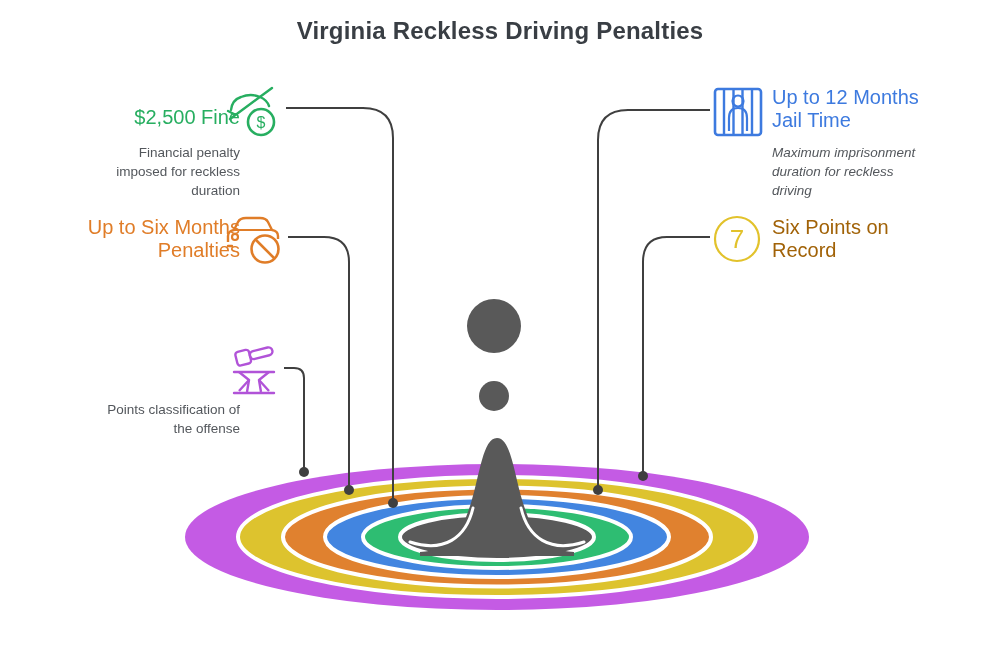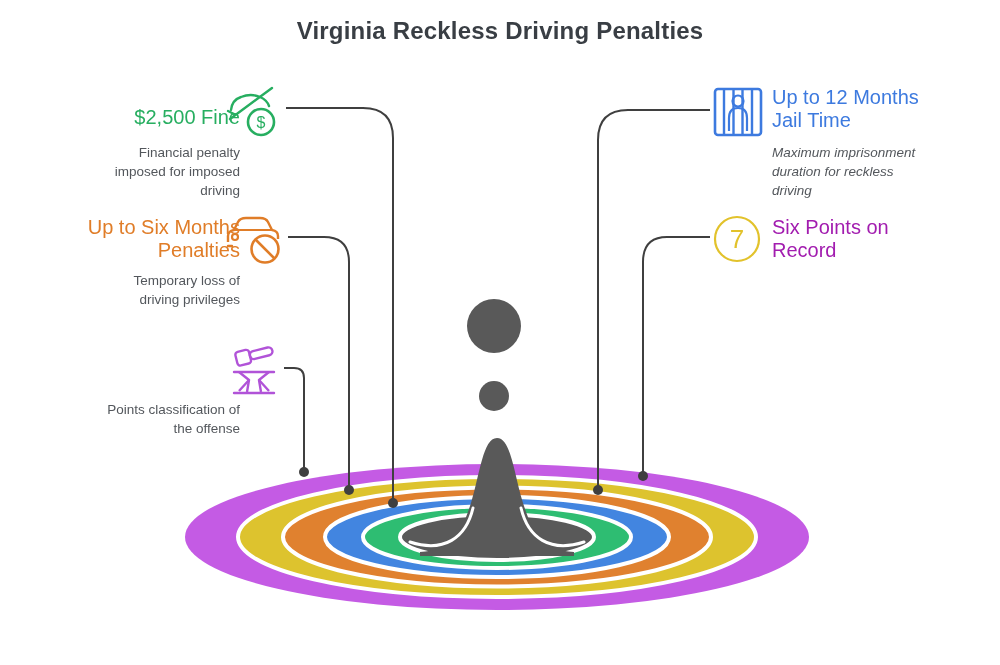--- a/index.html
+++ b/index.html
@@ -63,33 +63,32 @@
     <path d="M 710,237 L 667,237 Q 643,237 643,262 L 643,473" fill="none" stroke-width="2" stroke="#3f3f3f"></path>
 
     <circle cx="393" cy="503" r="5" fill="#3f3f3f"></circle>
     <circle cx="349" cy="490" r="5" fill="#3f3f3f"></circle>
     <circle cx="304" cy="472" r="5" fill="#3f3f3f"></circle>
     <circle cx="598" cy="490" r="5" fill="#3f3f3f"></circle>
     <circle cx="643" cy="476" r="5" fill="#3f3f3f"></circle>
   </svg>
 
   <div class="heading left" style="top: 106px; color: rgb(39, 174, 96);">$2,500 Fine</div>
-  <div class="desc left" style="top:143px">Financial penalty imposed for imposed driving</div>
+  <div class="desc left" style="top:143px">Financial penalty imposed for reckless duration</div>
   <div class="icon-box" style="left: 224px; top: 84px; color: rgb(39, 174, 96);">
     <svg width="60" height="58" viewBox="0 0 60 58">
       <path d="M7,26 Q8,16 17,13 Q27,9 36,13 Q43,16 45,22" fill="none" stroke="currentColor" stroke-width="2.4" stroke-linecap="round"></path>
       <path d="M4,27 L10,30" fill="none" stroke="currentColor" stroke-width="2.4" stroke-linecap="round"></path>
       <path d="M48,4 L6,35" fill="none" stroke="currentColor" stroke-width="2.4" stroke-linecap="round"></path>
       <circle cx="37" cy="38" r="13" fill="#ffffff" stroke="currentColor" stroke-width="2.6"></circle>
       <text x="37" y="44" text-anchor="middle" font-size="16" fill="currentColor">$</text>
     </svg>
   </div>
 
   <div class="heading left" style="top: 216px; color: rgb(224, 125, 40);">Up to Six Months Penalties</div>
-  <div class="desc left" style="top:271px">Temporary loss of driving privileges</div>
   <div class="icon-box" style="left: 224px; top: 212px; color: rgb(224, 125, 40);">
     <svg width="60" height="58" viewBox="0 0 60 58">
       <path d="M4,30 L4,24 Q4,19 10,18 L14,10 Q16,6 22,6 L36,6 Q42,6 44,10 L48,18 Q54,19 54,24 L54,27" fill="none" stroke="currentColor" stroke-width="2.4" stroke-linejoin="round"></path>
       <path d="M10,18 L48,18" fill="none" stroke="currentColor" stroke-width="2.2"></path>
       <circle cx="11" cy="25" r="3" fill="none" stroke="currentColor" stroke-width="2.2"></circle>
       <path d="M4,34 L8,34" fill="none" stroke="currentColor" stroke-width="2.4" stroke-linecap="round"></path>
       <circle cx="41" cy="37" r="13.5" fill="#ffffff" stroke="currentColor" stroke-width="2.6"></circle>
       <path d="M32,28 L50,46" fill="none" stroke="currentColor" stroke-width="2.6" stroke-linecap="round"></path>
     </svg>
   </div>
@@ -113,21 +112,21 @@
   <div class="desc right" style="top:143px">Maximum imprisonment duration for reckless driving</div>
   <div class="icon-box" style="left: 712px; top: 86px; color: rgb(61, 122, 223);">
     <svg width="52" height="52" viewBox="0 0 52 52">
       <rect x="3" y="3" width="46" height="46" rx="3" fill="none" stroke="currentColor" stroke-width="2.6"></rect>
       <circle cx="26" cy="15" r="5.5" fill="none" stroke="currentColor" stroke-width="2.2"></circle>
       <path d="M17,45 V32 Q17,22 26,22 Q35,22 35,32 V45" fill="none" stroke="currentColor" stroke-width="2.2"></path>
       <path d="M12,4 V48 M21.5,4 V48 M30.5,4 V48 M40,4 V48" fill="none" stroke="currentColor" stroke-width="2.4"></path>
     </svg>
   </div>
 
-  <div class="heading right" style="top: 216px; color: #a21caf;">Six Points on Record</div>
+  <div class="heading right" style="top: 216px; color: #a16207;">Six Points on Record</div>
   <div class="icon-box" style="left: 712px; top: 214px; color: rgb(226, 194, 43);">
     <svg width="50" height="50" viewBox="0 0 50 50">
       <circle cx="25" cy="25" r="22" fill="none" stroke="currentColor" stroke-width="2.2"></circle>
       <text x="25" y="34" text-anchor="middle" class="badge-num" fill="currentColor">7</text>
     </svg>
   </div>
 
 </div>
 
 </body></html>

